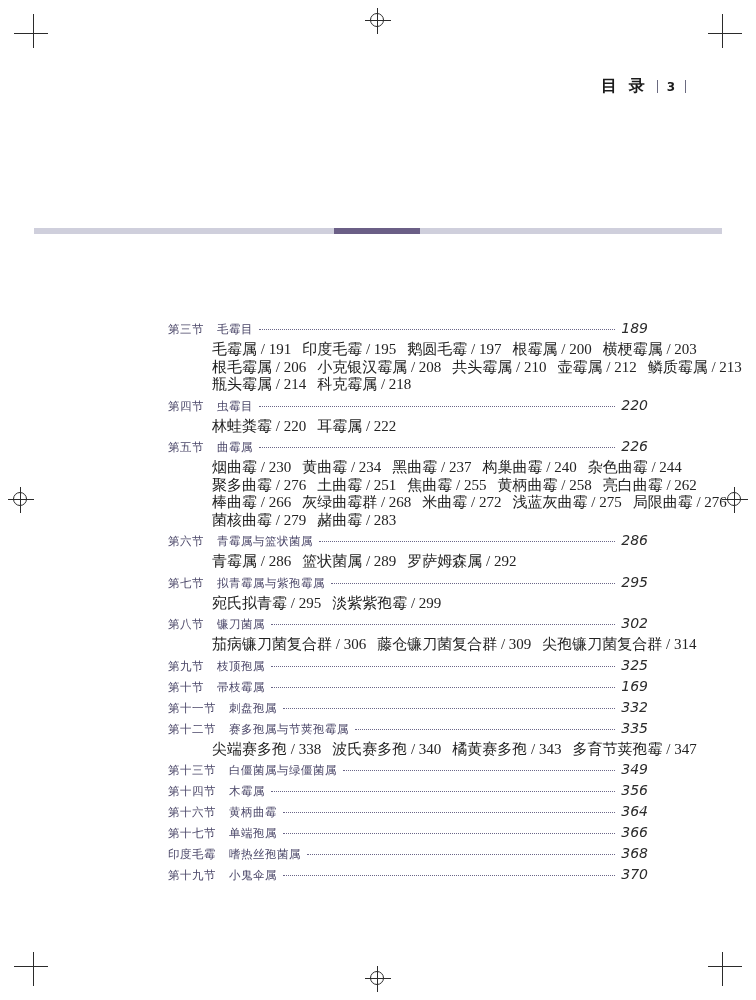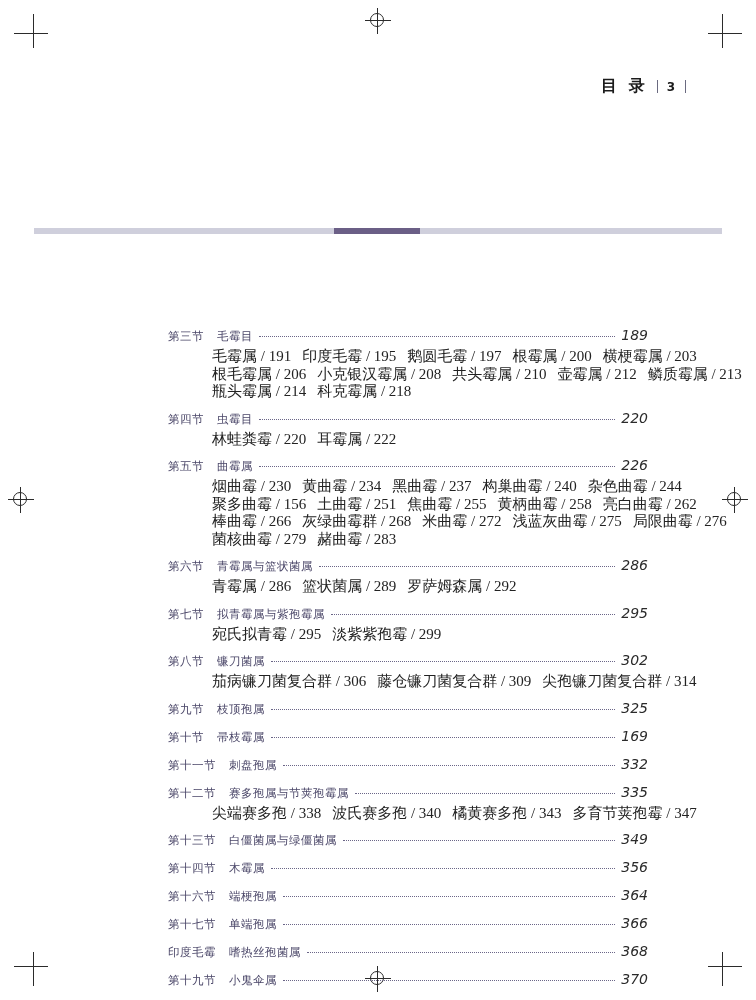--- a/index.html
+++ b/index.html
@@ -117,21 +117,21 @@
     left: 168px;
     width: 480px;
   }
 
   .sec-row {
     display: flex;
     align-items: baseline;
     font-size: 11.5px;
     color: #4a4668;
     line-height: 19px;
-    margin-top: 8px;
+    margin-top: 1px;
   }
   .sec-row .sec-num {
     color: #4a4668;
     white-space: nowrap;
     letter-spacing: 0.5px;
   }
   .sec-row .sec-title {
     color: #4a4668;
     white-space: nowrap;
     margin-left: 13px;
@@ -246,21 +246,21 @@
       <div class="eline"><span class="item">林蛙粪霉 / 220</span><span class="item">耳霉属 / 222</span></div>
     </div>
     <div class="sec-row">
       <span class="sec-num">第五节</span>
       <span class="sec-title">曲霉属</span>
       <span class="leader"></span>
       <span class="sec-page">226</span>
     </div>
     <div class="entries">
       <div class="eline"><span class="item">烟曲霉 / 230</span><span class="item">黄曲霉 / 234</span><span class="item">黑曲霉 / 237</span><span class="item">构巢曲霉 / 240</span><span class="item">杂色曲霉 / 244</span></div>
-      <div class="eline"><span class="item">聚多曲霉 / 156</span><span class="item">土曲霉 / 251</span><span class="item">焦曲霉 / 255</span><span class="item">黄柄曲霉 / 258</span><span class="item">亮白曲霉 / 262</span></div>
+      <div class="eline"><span class="item">聚多曲霉 / 276</span><span class="item">土曲霉 / 251</span><span class="item">焦曲霉 / 255</span><span class="item">黄柄曲霉 / 258</span><span class="item">亮白曲霉 / 262</span></div>
       <div class="eline"><span class="item">棒曲霉 / 266</span><span class="item">灰绿曲霉群 / 268</span><span class="item">米曲霉 / 272</span><span class="item">浅蓝灰曲霉 / 275</span><span class="item">局限曲霉 / 276</span></div>
       <div class="eline"><span class="item">菌核曲霉 / 279</span><span class="item">赭曲霉 / 283</span></div>
     </div>
     <div class="sec-row">
       <span class="sec-num">第六节</span>
       <span class="sec-title">青霉属与篮状菌属</span>
       <span class="leader"></span>
       <span class="sec-page">286</span>
     </div>
     <div class="entries">
@@ -318,21 +318,21 @@
       <span class="sec-page">349</span>
     </div>
     <div class="sec-row">
       <span class="sec-num">第十四节</span>
       <span class="sec-title">木霉属</span>
       <span class="leader"></span>
       <span class="sec-page">356</span>
     </div>
     <div class="sec-row">
       <span class="sec-num">第十六节</span>
-      <span class="sec-title">端梗孢属</span>
+      <span class="sec-title">黄柄曲霉</span>
       <span class="leader"></span>
       <span class="sec-page">364</span>
     </div>
     <div class="sec-row">
       <span class="sec-num">第十七节</span>
       <span class="sec-title">单端孢属</span>
       <span class="leader"></span>
       <span class="sec-page">366</span>
     </div>
     <div class="sec-row">

